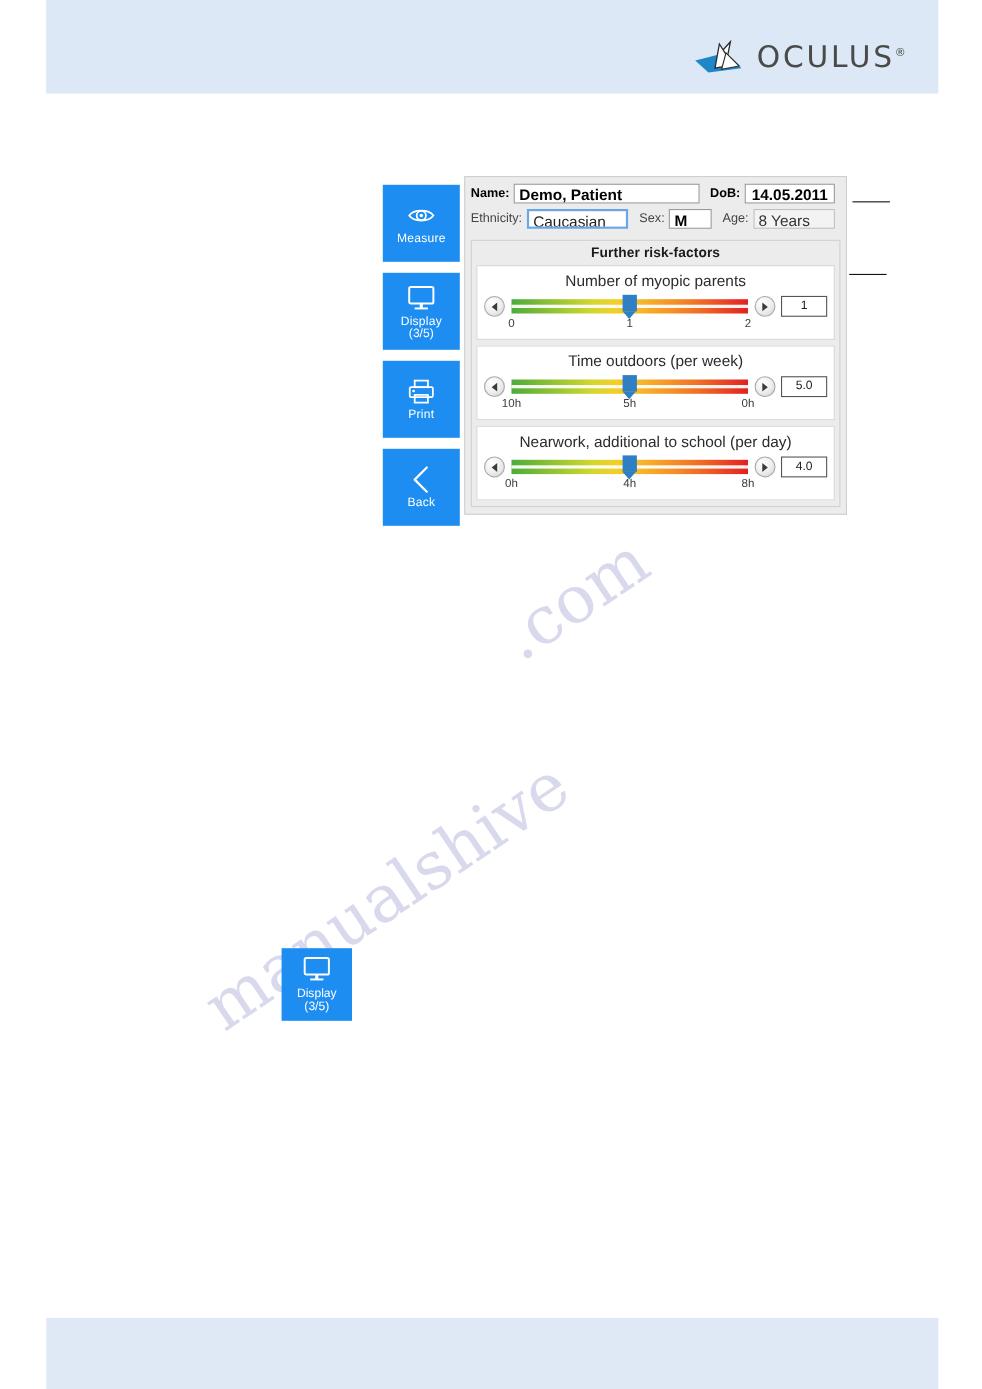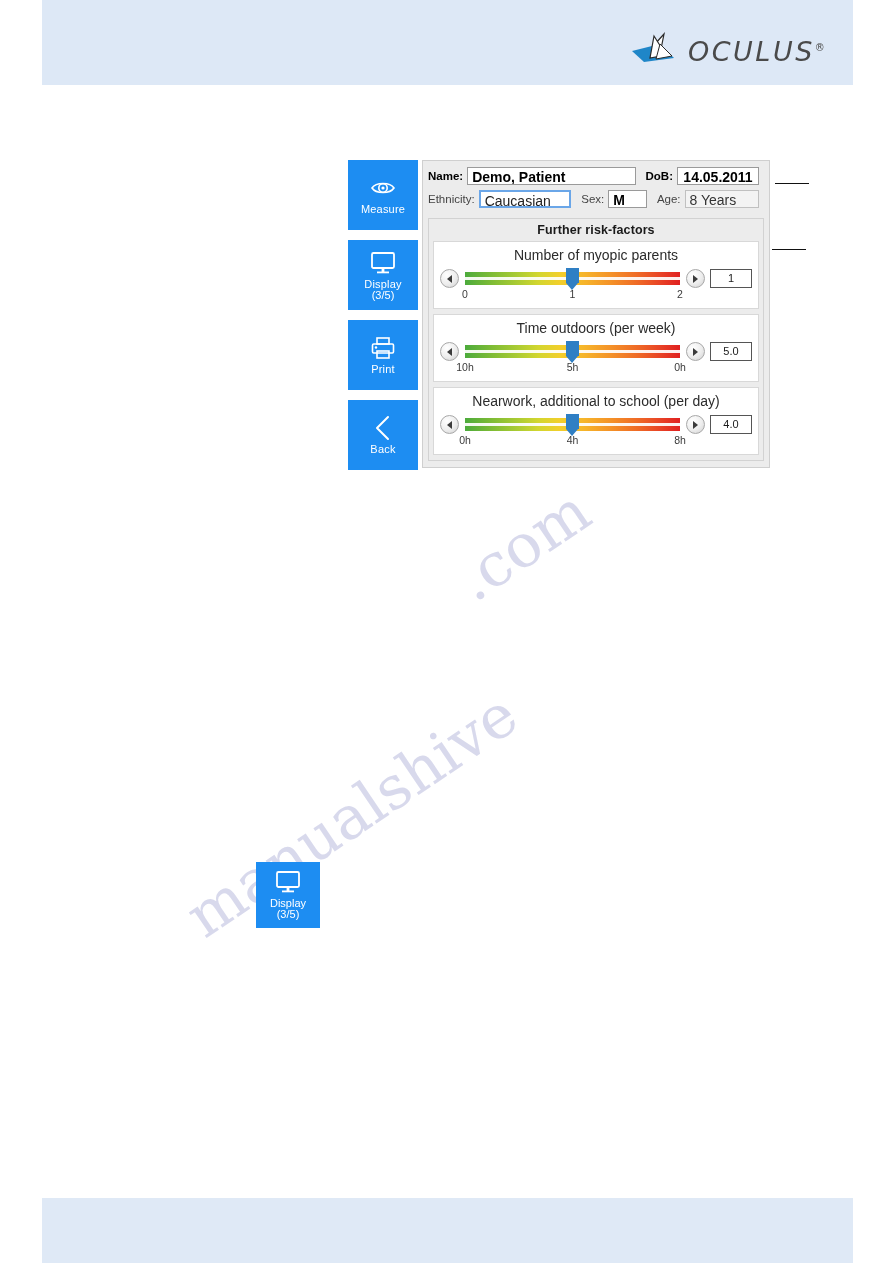--- a/index.html
+++ b/index.html
@@ -30,26 +30,25 @@
     top: 1198px;
     width: 811px;
     height: 65px;
     background: #dfe9f6;
   }
 
   
   .logo {
     position: absolute;
     left: 630px;
-    top: 28px;
+    top: 36px;
     width: 180px;
     height: 38px;
     display: flex;
-    align-items: flex-end;
-    font-style: italic;
+    align-items: flex-start;
   }
   .logo-mark {
     width: 56px;
     height: 34px;
     flex: 0 0 auto;
     margin-right: 2px;
   }
   .logo-text {
     font-size: 27px;
     letter-spacing: 2.5px;
@@ -71,21 +70,21 @@
     left: 348px;
     top: 160px;
     width: 422px;
     height: 315px;
   }
 
   
   .sidebar {
     position: absolute;
     left: 0;
-    top: 0;
+    top: 8px;
     width: 48px;
   }
   .side-btn {
     width: 70px;
     height: 70px;
     background: #1d8df2;
     color: #ffffff;
     margin-bottom: 10px;
     display: flex;
     flex-direction: column;

